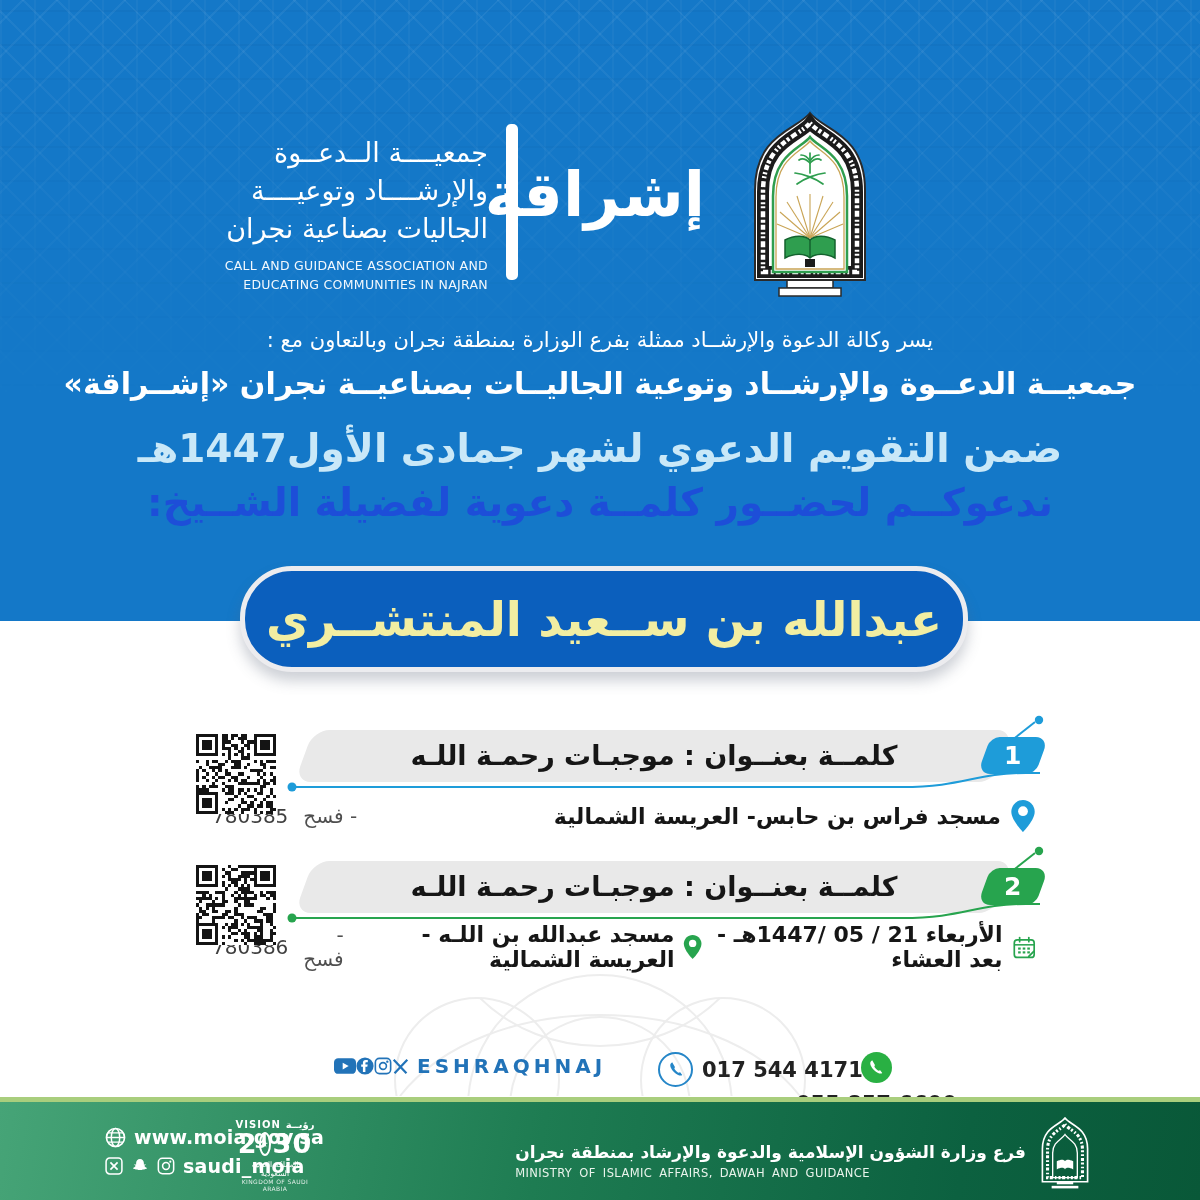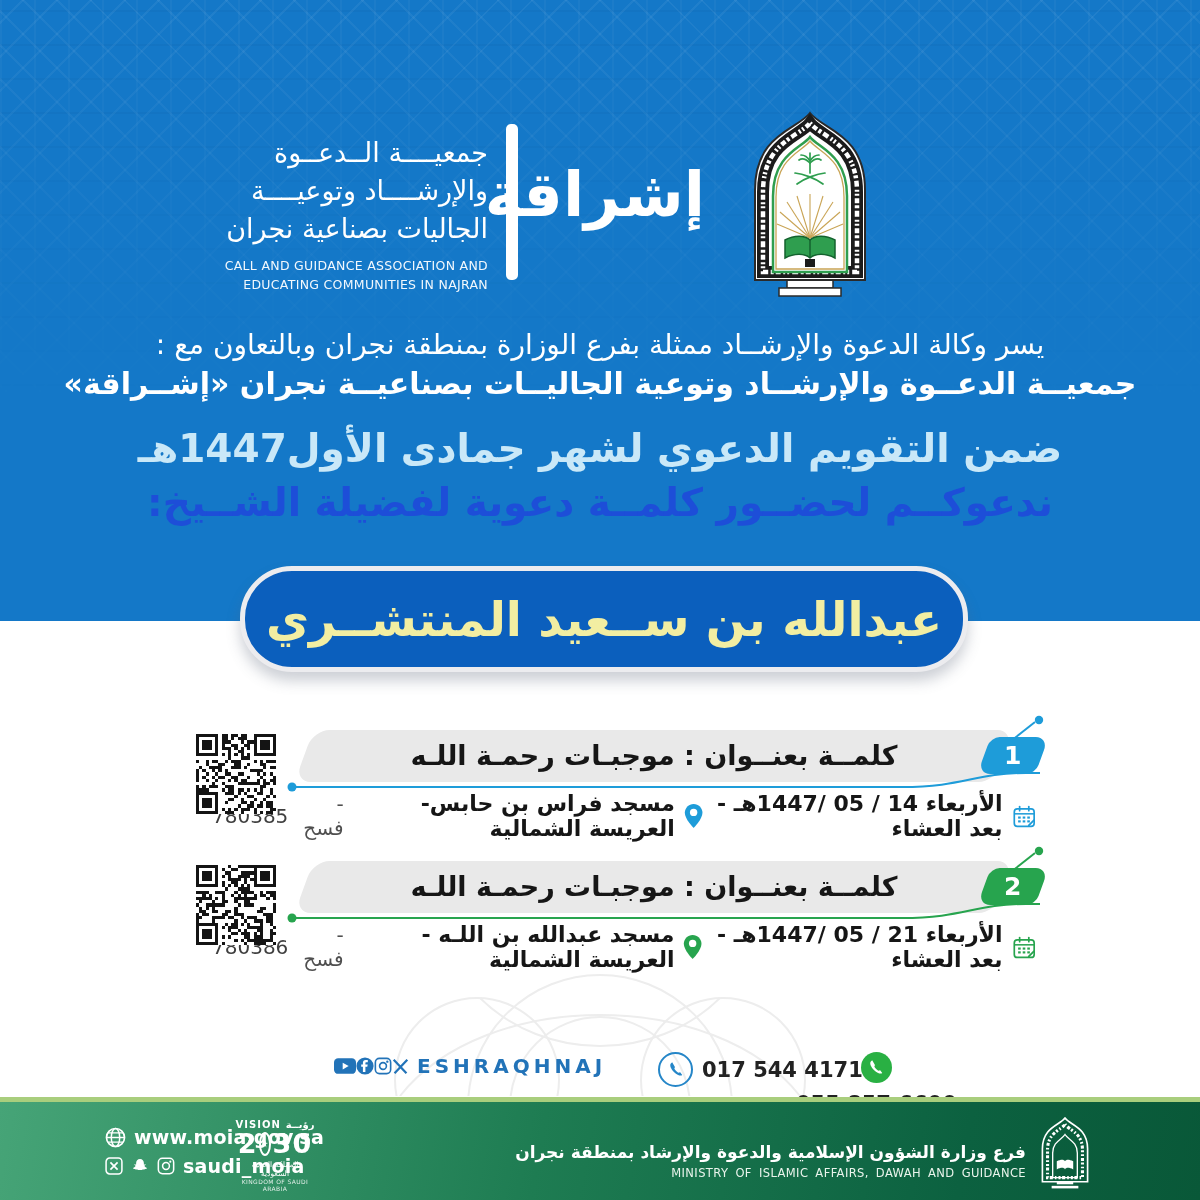--- a/index.html
+++ b/index.html
@@ -23,21 +23,21 @@
   
   .assoc{position:absolute;left:214px;top:134px;width:274px;text-align:right;color:#fff;}
   .assoc-ar{direction:rtl;font-size:27px;line-height:1.4;font-weight:500;}
   .assoc-en{margin-top:10px;font-size:12.5px;line-height:1.5;letter-spacing:.3px;font-weight:500;color:#f2f8fd;}
   .eshraqa{position:absolute;left:503px;top:116px;width:204px;height:182px;color:#fff;}
   .esh-bar{position:absolute;left:3px;top:8px;width:12px;height:156px;background:#fff;border-radius:5px;}
   .esh-text{position:absolute;right:2px;top:48px;width:182px;font-size:62px;font-weight:800;text-align:center;direction:rtl;line-height:1;}
   .ministry-svg{position:absolute;left:735px;top:110px;width:150px;height:196px;}
   
   .intro{position:absolute;left:0;width:1200px;text-align:center;direction:rtl;color:#fff;}
-  .l1{top:328px;font-size:28px;font-weight:500;}
+  .l1{top:328px;font-size:21px;font-weight:500;}
   .l2{top:366px;font-size:30px;font-weight:700;}
   .l3{top:426px;font-size:39px;font-weight:700;color:#C9E8F8;}
   .l4{top:480px;font-size:39px;font-weight:700;color:#1d4ed8;}
   
   .pill{
     position:absolute;left:240px;top:566px;width:718px;height:96px;
     background:#0B5FBD;border:5px solid #ECECEF;border-radius:52px;
     box-shadow:0 9px 14px rgba(90,100,120,.30);
     display:flex;align-items:center;justify-content:center;
     color:#F2EEA2;font-size:47px;font-weight:700;direction:rtl;
@@ -93,21 +93,21 @@
   .site-row{display:flex;align-items:center;gap:8px;height:26px;}
   .site-row + .site-row{margin-top:3px;}
   .site-txt{font-size:19px;font-weight:600;letter-spacing:.2px;}
   .vision{position:absolute;left:238px;top:17px;width:74px;text-align:center;}
   .v-top{display:flex;justify-content:center;align-items:baseline;gap:5px;font-size:10px;letter-spacing:1px;font-weight:600;}
   .v-top .v-ar{font-size:10px;letter-spacing:0;}
   .v-year{display:flex;justify-content:center;align-items:center;font-size:27px;font-weight:800;line-height:1.05;letter-spacing:1px;}
   .v-o{display:inline-flex;align-items:center;justify-content:center;width:14px;height:20px;border:2.5px solid #fff;border-radius:50%;margin:0 1.5px;}
   .v-sub1{font-size:7.5px;margin-top:2px;direction:rtl;}
   .v-sub2{font-size:6px;letter-spacing:.4px;color:rgba(255,255,255,.85);}
-  .ministry-block{position:absolute;right:174px;top:40px;text-align:right;}
+  .ministry-block{position:absolute;right:174px;top:40px;}
   .m-ar{font-size:17px;font-weight:700;direction:rtl;}
   .m-en{font-size:11.5px;letter-spacing:.4px;margin-top:4px;color:#EAF4EC;word-spacing:3px;}
   .footer-logo{position:absolute;left:1036px;top:14px;width:58px;height:76px;}
   .abs{position:absolute;}
 </style>
 </head>
 <body>
 
 <div class="poster">
 
@@ -201,38 +201,20 @@
     </div>
     <svg class="stem" viewBox="0 0 44 30">
       <line x1="5" y1="27" x2="29" y2="8" stroke="currentColor" stroke-width="2"></line>
       <circle cx="33" cy="6" r="4.2" fill="currentColor"></circle>
     </svg>
     <svg class="connector" viewBox="0 0 770 36">
       <path d="M10 17 L620 17 C682 17 692 3 744 3 L758 3" fill="none" stroke="currentColor" stroke-width="2"></path>
       <circle cx="10" cy="17" r="4.5" fill="currentColor"></circle>
     </svg>
     <div class="details">
-      <div class="d-g">
-        <svg class="cal-ic" width="33" height="33" viewBox="0 0 32 32">
-          <rect x="3" y="6" width="26" height="23" rx="4" fill="#fff" stroke="currentColor" stroke-width="2.2"></rect>
-          <line x1="3" y1="12.5" x2="29" y2="12.5" stroke="currentColor" stroke-width="2"></line>
-          <line x1="10" y1="3" x2="10" y2="8.5" stroke="currentColor" stroke-width="2.2" stroke-linecap="round"></line>
-          <line x1="22" y1="3" x2="22" y2="8.5" stroke="currentColor" stroke-width="2.2" stroke-linecap="round"></line>
-          <g fill="currentColor">
-            <rect x="8" y="16" width="3.4" height="2.8"></rect>
-              <rect x="14" y="16" width="3.4" height="2.8"></rect>
-              <rect x="20" y="16" width="3.4" height="2.8"></rect>
-            <rect x="8" y="21" width="3.4" height="2.8"></rect>
-              <rect x="14" y="21" width="3.4" height="2.8"></rect>
-              <rect x="20" y="21" width="3.4" height="2.8"></rect>
-          </g>
-          <line x1="22" y1="27.5" x2="28.5" y2="21" stroke="currentColor" stroke-width="2.4" stroke-linecap="round"></line>
-        </svg>
-        <span class="d-date">الأربعاء 14 / 05 /1447هـ - بعد العشاء</span>
-      </div>
       <div class="d-g">
         <svg class="pin-ic" width="26" height="34" viewBox="0 0 24 32">
           <path d="M12 1 C5.9 1 1 5.9 1 12 c0 8 11 19 11 19 s11-11 11-19 C23 5.9 18.1 1 12 1 Z" fill="currentColor"></path>
           <circle cx="12" cy="11.5" r="4.6" fill="#fff"></circle>
         </svg>
         <span class="d-mosque">مسجد فراس بن حابس- العريسة الشمالية</span>
       </div>
       <div class="d-g d-permit">
         <span>- فسح</span>
         <span class="pnum">780385</span>

